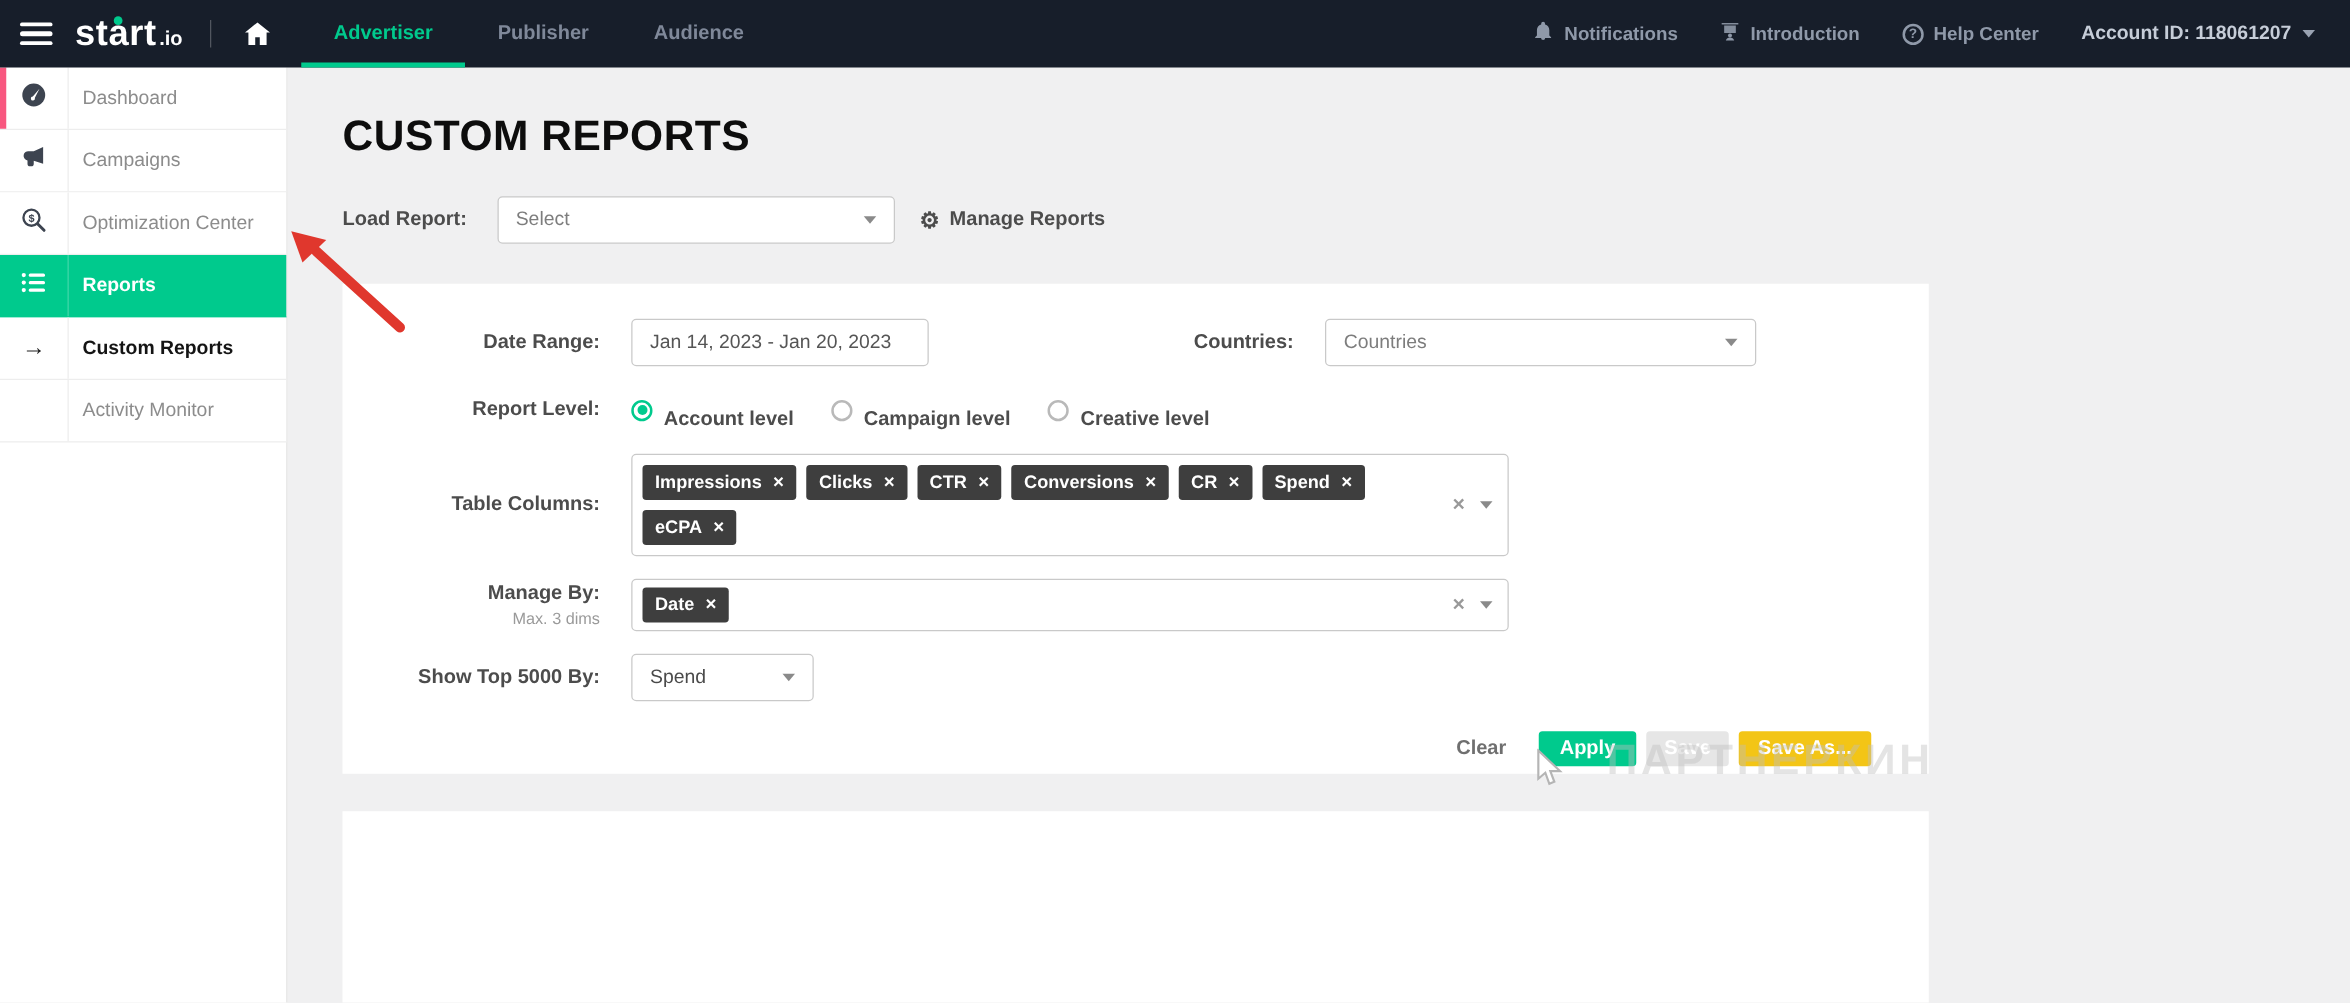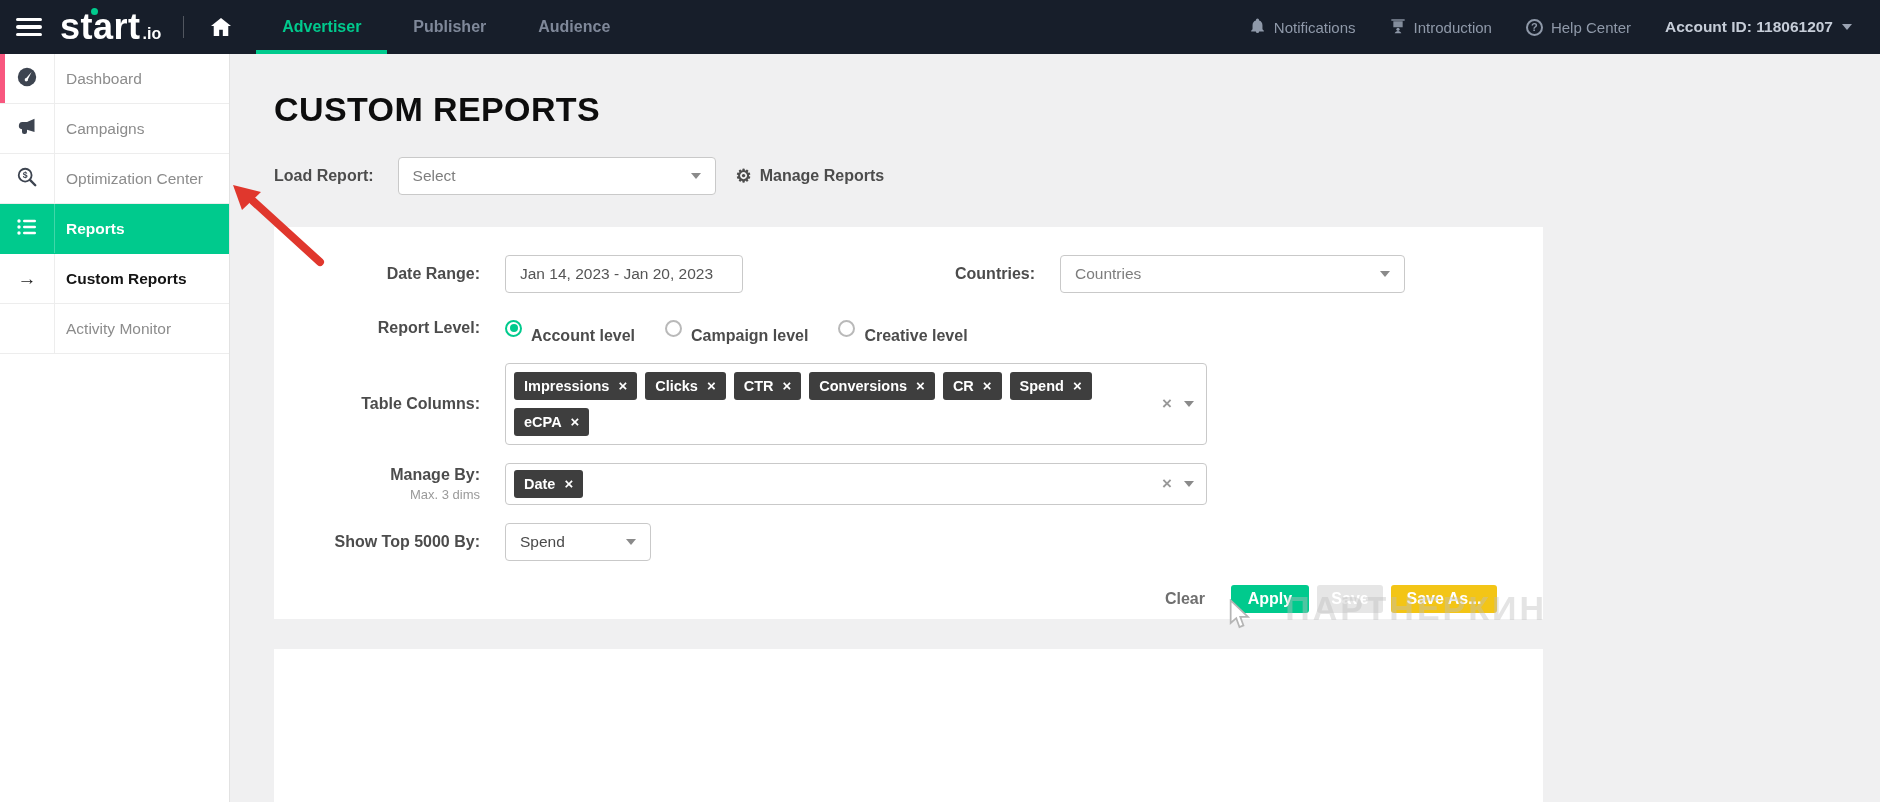--- a/index.html
+++ b/index.html
@@ -6,35 +6,35 @@
   html,body { width:1880px; height:802px; overflow:hidden; background:#f0f0f1;
               font-family:"Liberation Sans", sans-serif; }
 
   
   .topbar { position:absolute; left:0; top:0; width:1880px; height:54px;
             background:#171e2a; display:flex; align-items:center; z-index:10; }
   .hamburger { width:26px; height:18px; display:flex; flex-direction:column;
                justify-content:space-between; margin:0 18px 0 16px; cursor:pointer; }
   .hamburger span { display:block; height:3.2px; background:#fff; border-radius:2px; }
   .logo { position:relative; display:flex; align-items:baseline; color:#fff; cursor:pointer; }
-  .logo-main { font-size:36px; font-weight:bold; letter-spacing:.5px; }
+  .logo-main { font-size:29px; font-weight:bold; letter-spacing:.5px; }
   .logo-suffix { font-size:16px; font-weight:bold; margin-left:2px; }
   .logo-dot { position:absolute; left:31px; top:2px; width:7px; height:7px;
               border-radius:50%; background:#00ca8d; }
   .tb-divider { width:1px; height:22px; background:rgba(255,255,255,.25); margin:0 20px 0 22px; }
   .home-btn { width:34px; display:flex; align-items:center; justify-content:center; cursor:pointer; }
   .tabs { display:flex; height:54px; margin-left:18px; }
   .tab { padding:0 26px; display:flex; align-items:center; font-size:16px; font-weight:bold;
          color:#7f8899; cursor:pointer; position:relative; }
   .tab.active { color:#00ca8d; }
   .tab.active::after { content:""; position:absolute; left:0; right:0; bottom:0;
                        height:4px; background:#00ca8d; }
   .tb-right { margin-left:auto; display:flex; align-items:center; gap:34px; margin-right:28px; }
   .tb-item { display:flex; align-items:center; gap:8px; color:#8f99a9;
-             font-size:15px; font-weight:normal; cursor:pointer; }
+             font-size:15px; font-weight:bold; cursor:pointer; }
   .help-circle { width:17px; height:17px; border-radius:50%; border:2px solid #8f99a9;
                  display:flex; align-items:center; justify-content:center;
                  font-size:11px; font-weight:bold; color:#8f99a9; }
   .help-circle::before { content:"?"; }
   .tb-account { display:flex; align-items:center; gap:9px; color:#c6cdd8;
                 font-size:15.5px; font-weight:bold; cursor:pointer; }
   .caret { width:0; height:0; border-left:5px solid transparent; border-right:5px solid transparent;
            border-top:6px solid #8a8a8a; }
   .caret.light { border-top-color:#9aa3b2; }
 

